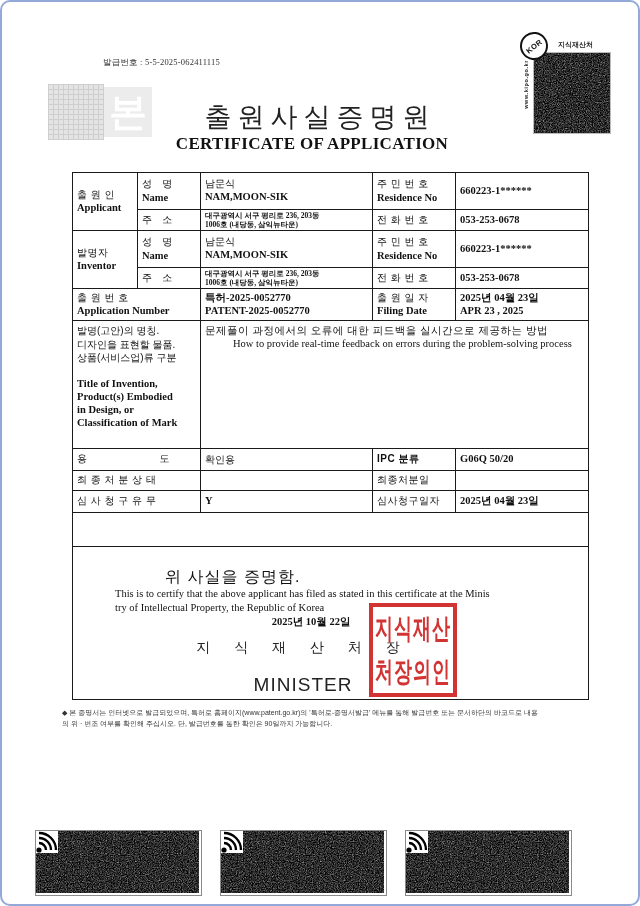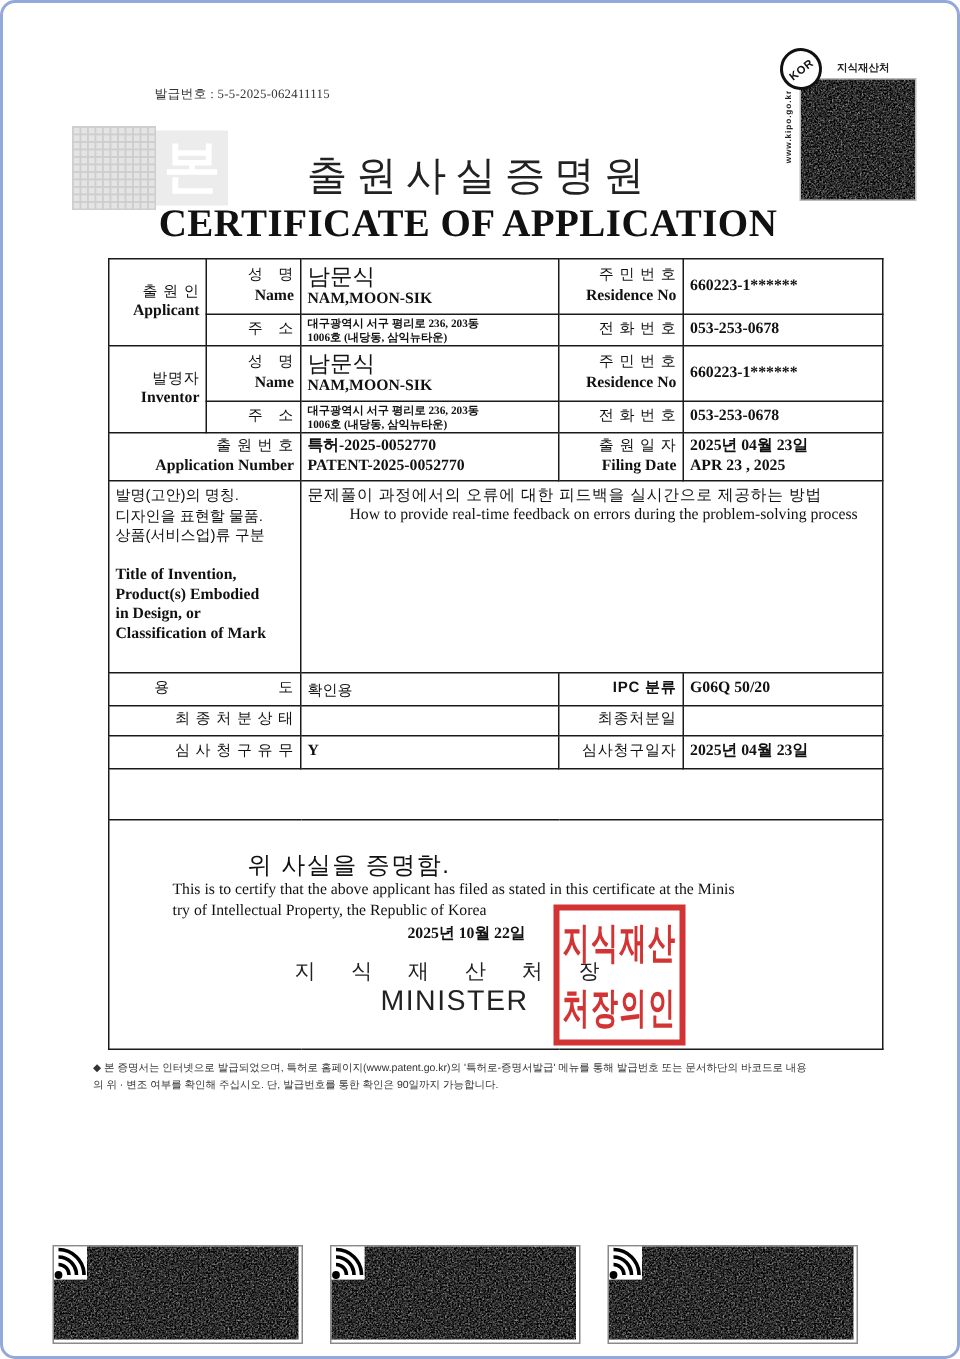--- a/index.html
+++ b/index.html
@@ -5,21 +5,21 @@
   html,body{margin:0;padding:0;background:#fff;}
   body{width:640px;height:906px;position:relative;overflow:hidden;
        font-family:"Liberation Sans","DejaVu Sans",sans-serif;color:#111;}
   #frame{position:absolute;inset:0;border:2px solid #93a9d9;border-radius:10px;
          box-sizing:border-box;background:#fff;}
   .abs{position:absolute;}
 
   
   #issue-no{left:103px;top:57px;font-size:8.5px;color:#333;letter-spacing:.2px;font-family:Liberation Serif, serif;}
   #title-ko{left:0;right:0;top:99px;text-align:center;font-size:27px;letter-spacing:6px;color:#222;}
-  #title-en{left:0;right:16px;top:134px;text-align:center;font-size:26px;font-weight:bold;
+  #title-en{left:0;right:16px;top:134px;text-align:center;font-size:17px;font-weight:bold;
             font-family:"Liberation Serif","DejaVu Serif",serif;letter-spacing:.3px;}
 
   
   #copy-stamp{left:48px;top:84px;display:flex;opacity:.85;}
   #copy-grid{width:56px;height:56px;background:
       linear-gradient(#c6c6c6 1px,transparent 1px),
       linear-gradient(90deg,#c6c6c6 1px,transparent 1px),#e0e0e0;
       background-size:5px 5px;}
   #copy-box{width:48px;height:50px;margin-top:3px;background:#e9e9e9;color:#fff;
       font-weight:bold;font-size:38px;line-height:50px;text-align:center;}
@@ -31,48 +31,48 @@
       background:#fff;display:flex;align-items:center;justify-content:center;
       transform:rotate(-38deg);}
   #kor-circle span{font-size:7.5px;font-weight:bold;letter-spacing:.5px;}
   #kipo-url{left:523px;top:60px;font-size:5.5px;font-weight:bold;letter-spacing:.6px;
       writing-mode:vertical-rl;transform:rotate(180deg);color:#222;}
 
   
   table{position:absolute;left:72px;top:172px;width:516px;border-collapse:collapse;
         table-layout:fixed;}
   td{border:1.5px solid #1a1a1a;padding:1px 4px;vertical-align:middle;overflow:hidden;}
-  .lab{text-align:right;font-size:10px;letter-spacing:.5px;line-height:1.25;}
+  .lab{text-align:left;font-size:10px;letter-spacing:.5px;line-height:1.25;}
   .lab .en{display:block;font-family:"Liberation Serif","DejaVu Serif",serif;
            font-weight:bold;font-size:10.5px;letter-spacing:0;}
   .val{font-family:"Liberation Serif","DejaVu Serif",serif;font-weight:bold;
        font-size:10.5px;line-height:1.15;}
-  .val .ko{font-family:Liberation Sans, sans-serif;font-weight:normal;
-       font-size:15px;display:block;}
+  .val .ko{font-family:Liberation Mono, monospace;font-weight:normal;
+       font-size:10px;display:block;}
   .addr{font-size:7.5px;font-weight:bold;line-height:1.2;
         font-family:"Liberation Serif","DejaVu Serif",serif;}
   .pre{white-space:pre-line;}
   .sp{white-space:pre;}
   .tl{vertical-align:top;padding-top:3px;}
   .titlelab-ko{font-size:10px;line-height:1.35;white-space:pre-line;}
   .titlelab-en{margin-top:12px;font-family:"Liberation Serif","DejaVu Serif",serif;
       font-weight:bold;font-size:10.5px;line-height:1.25;white-space:pre-line;}
   .inv-ko{font-size:10.5px;line-height:1.3;letter-spacing:.5px;}
   .inv-en{font-family:Liberation Serif, serif;font-size:10.5px;line-height:1.2;margin-left:28px;}
 
   
   #cert-cell{position:relative;padding:0;}
   #stmt-ko{left:92px;top:20px;font-size:16px;letter-spacing:1px;}
   #stmt-en{left:42px;top:40px;font-size:10.5px;line-height:1.3;white-space:pre-line;
       font-family:"Liberation Serif","DejaVu Serif",serif;}
   #cert-date{left:0;width:476px;top:68px;text-align:center;font-size:10.5px;font-weight:bold;
       font-family:"Liberation Serif","DejaVu Serif",serif;}
   #minister{left:0;width:460px;top:92px;text-align:center;}
   #minister-ko{font-size:14px;letter-spacing:10px;color:#222;}
-  #minister-en{font-size:19px;letter-spacing:1px;margin-top:0;color:#222;}
+  #minister-en{font-size:19px;letter-spacing:1px;margin-top:17px;color:#222;}
   #seal{left:296px;top:56px;width:80px;height:86px;border:4px solid #cf2323;
       display:flex;flex-direction:column;justify-content:space-around;align-items:center;
       opacity:.92;background:rgba(255,255,255,0);}
   #seal div{color:#cf2323;font-weight:bold;font-size:18px;letter-spacing:1px;
       transform:scaleY(1.55);line-height:1;}
 
   
   #footnote{left:62px;top:708px;width:518px;font-size:7px;line-height:1.5;color:#333;
       white-space:pre-line;}
 

